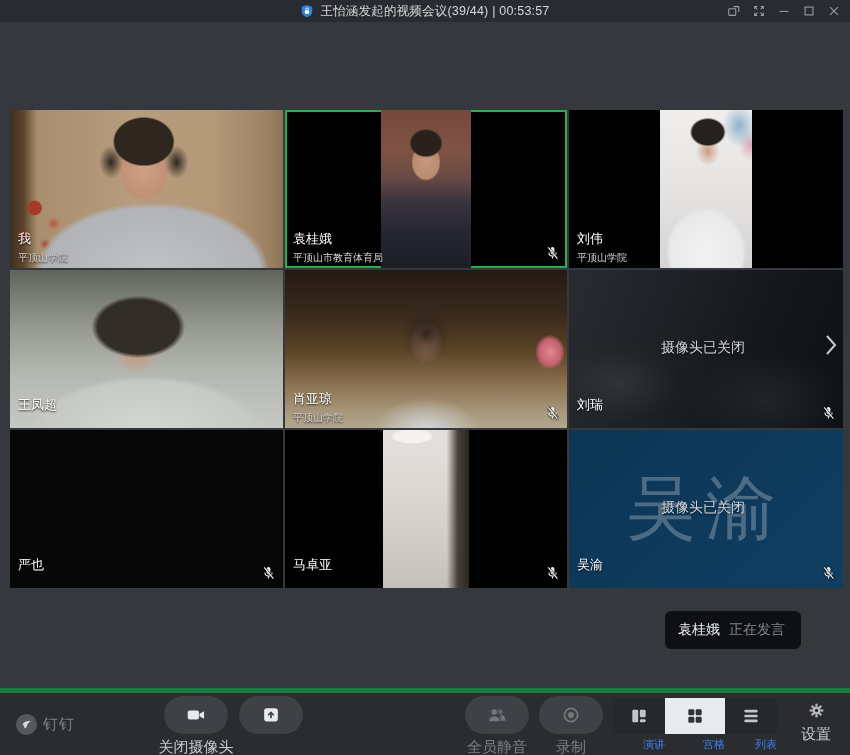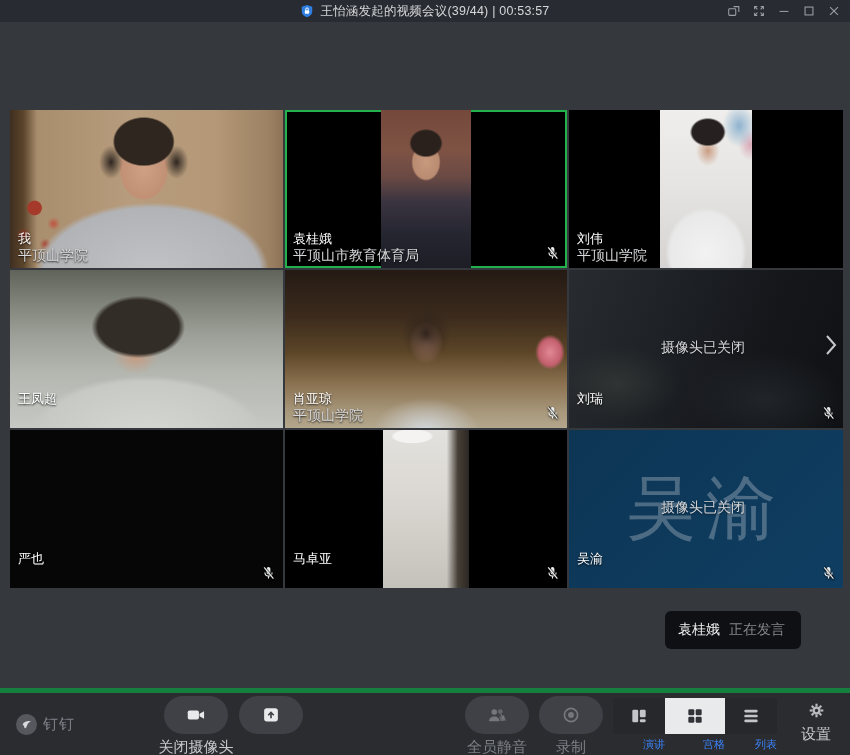--- a/index.html
+++ b/index.html
@@ -19,22 +19,22 @@
   .stage{position:absolute;left:0;top:22px;width:850px;height:666px;background:#35383d;}
 
   .grid{position:absolute;left:10px;top:88px;display:grid;
         grid-template-columns:273px 282px 274px;grid-template-rows:158px 158px 158px;gap:2px;}
   .tile{position:relative;background:#000;overflow:hidden;}
   .tile.speaking{outline:2px solid #22b14c;outline-offset:-2px;}
   .strip{position:absolute;top:0;bottom:0;left:50%;transform:translateX(-50%);}
 
   .pname{position:absolute;left:8px;bottom:20px;font-size:13px;color:#ffffff;
          text-shadow:0 1px 2px rgba(0,0,0,.9);}
-  .no-org .pname{bottom:20px;}
-  .porg{position:absolute;left:8px;bottom:3px;font-size:14px;color:#d8d9db;
+  .no-org .pname{bottom:14px;}
+  .porg{position:absolute;left:8px;bottom:3px;font-size:10px;color:#d8d9db;
         text-shadow:0 1px 2px rgba(0,0,0,.9);}
   .mic-muted{position:absolute;right:7px;bottom:7px;width:15px;height:15px;
              filter:drop-shadow(0 1px 1px rgba(0,0,0,.7));}
   .cam-off{position:absolute;left:0;right:6px;top:50%;transform:translateY(-55%);
            text-align:center;font-size:14px;color:#d2d4d6;text-shadow:0 1px 2px rgba(0,0,0,.5);}
   .watermark{position:absolute;inset:0;display:flex;align-items:center;justify-content:center;
              font-size:70px;letter-spacing:10px;color:rgba(165,178,190,.42);}
 
   
   .v1{position:absolute;inset:0;background:

